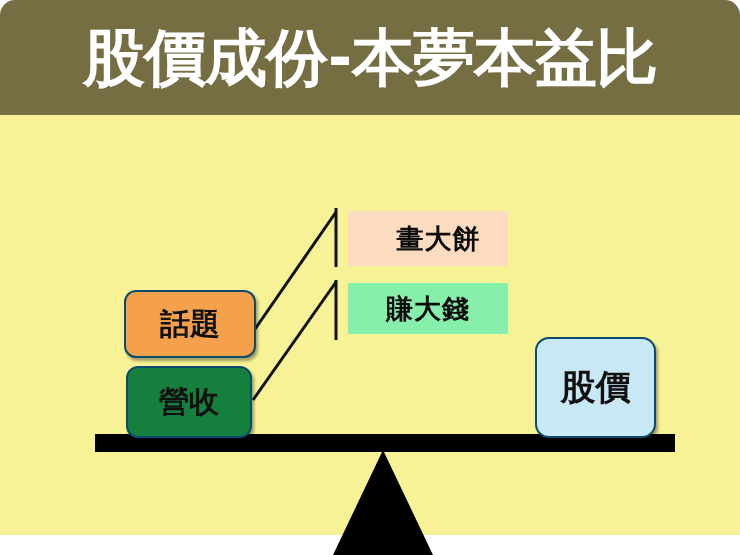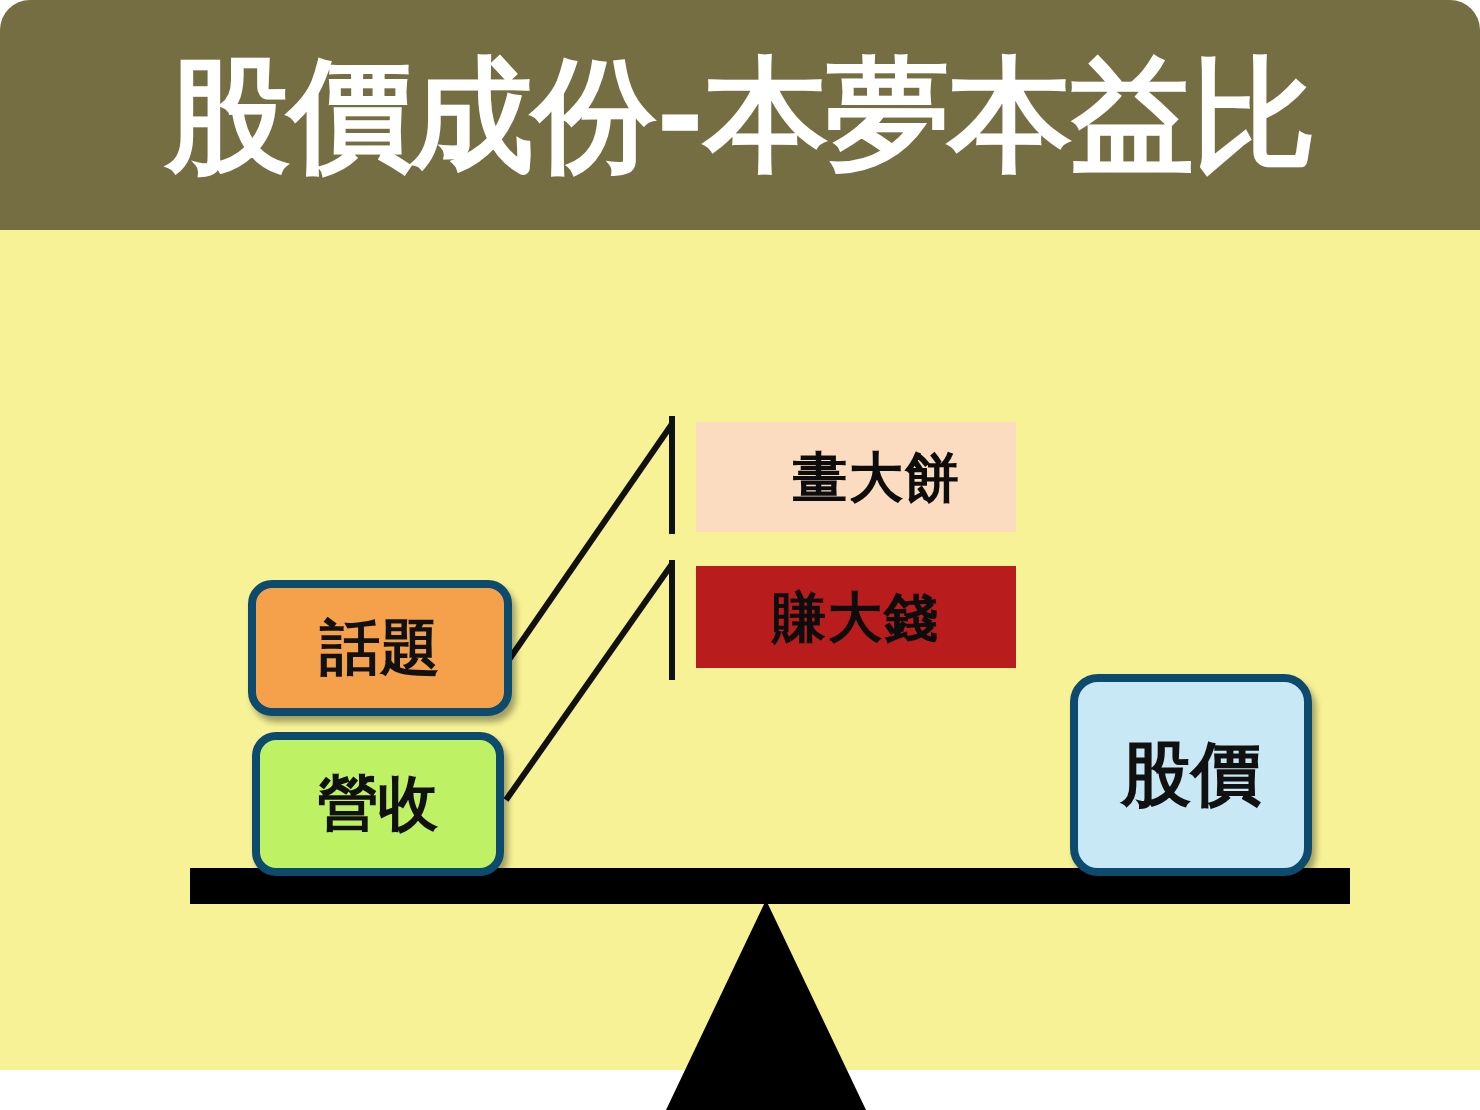--- a/index.html
+++ b/index.html
@@ -91,42 +91,42 @@
     border-right: 50px solid transparent;
     border-bottom: 105px solid #000000;
   }
   
   .box {
     position: absolute;
     box-sizing: border-box;
     display: flex;
     align-items: center;
     justify-content: center;
-    border: 4px solid #0c4a6e;
+    border: 2px solid #0c4a6e;
     border-radius: 12px;
     font-family: "DejaVu Serif", "Liberation Serif", serif;
     font-weight: bold;
     color: #111111;
     box-shadow: 2px 3px 3px rgba(0,0,0,0.35);
   }
   .box-topic {
     left: 124px;
     top: 290px;
     width: 132px;
     height: 68px;
     background: #f5a14c;
     font-size: 30px;
     z-index: 4;
   }
   .box-revenue {
     left: 126px;
     top: 366px;
     width: 126px;
     height: 72px;
-    background: #bef264;
+    background: #15803d;
     font-size: 30px;
     z-index: 5;
   }
   .box-price {
     left: 535px;
     top: 337px;
     width: 121px;
     height: 101px;
     background: #c9e8f5;
     border-radius: 14px;
@@ -152,21 +152,21 @@
     width: 160px;
     height: 55px;
     background: #fbdcc0;
     padding-left: 21px;
   }
   .flatbox-money {
     left: 348px;
     top: 283px;
     width: 160px;
     height: 51px;
-    background: #b91c1c;
+    background: #86efac;
   }
   
   .connectors {
     position: absolute;
     left: 0;
     top: 0;
     width: 740px;
     height: 555px;
     pointer-events: none;
   }

